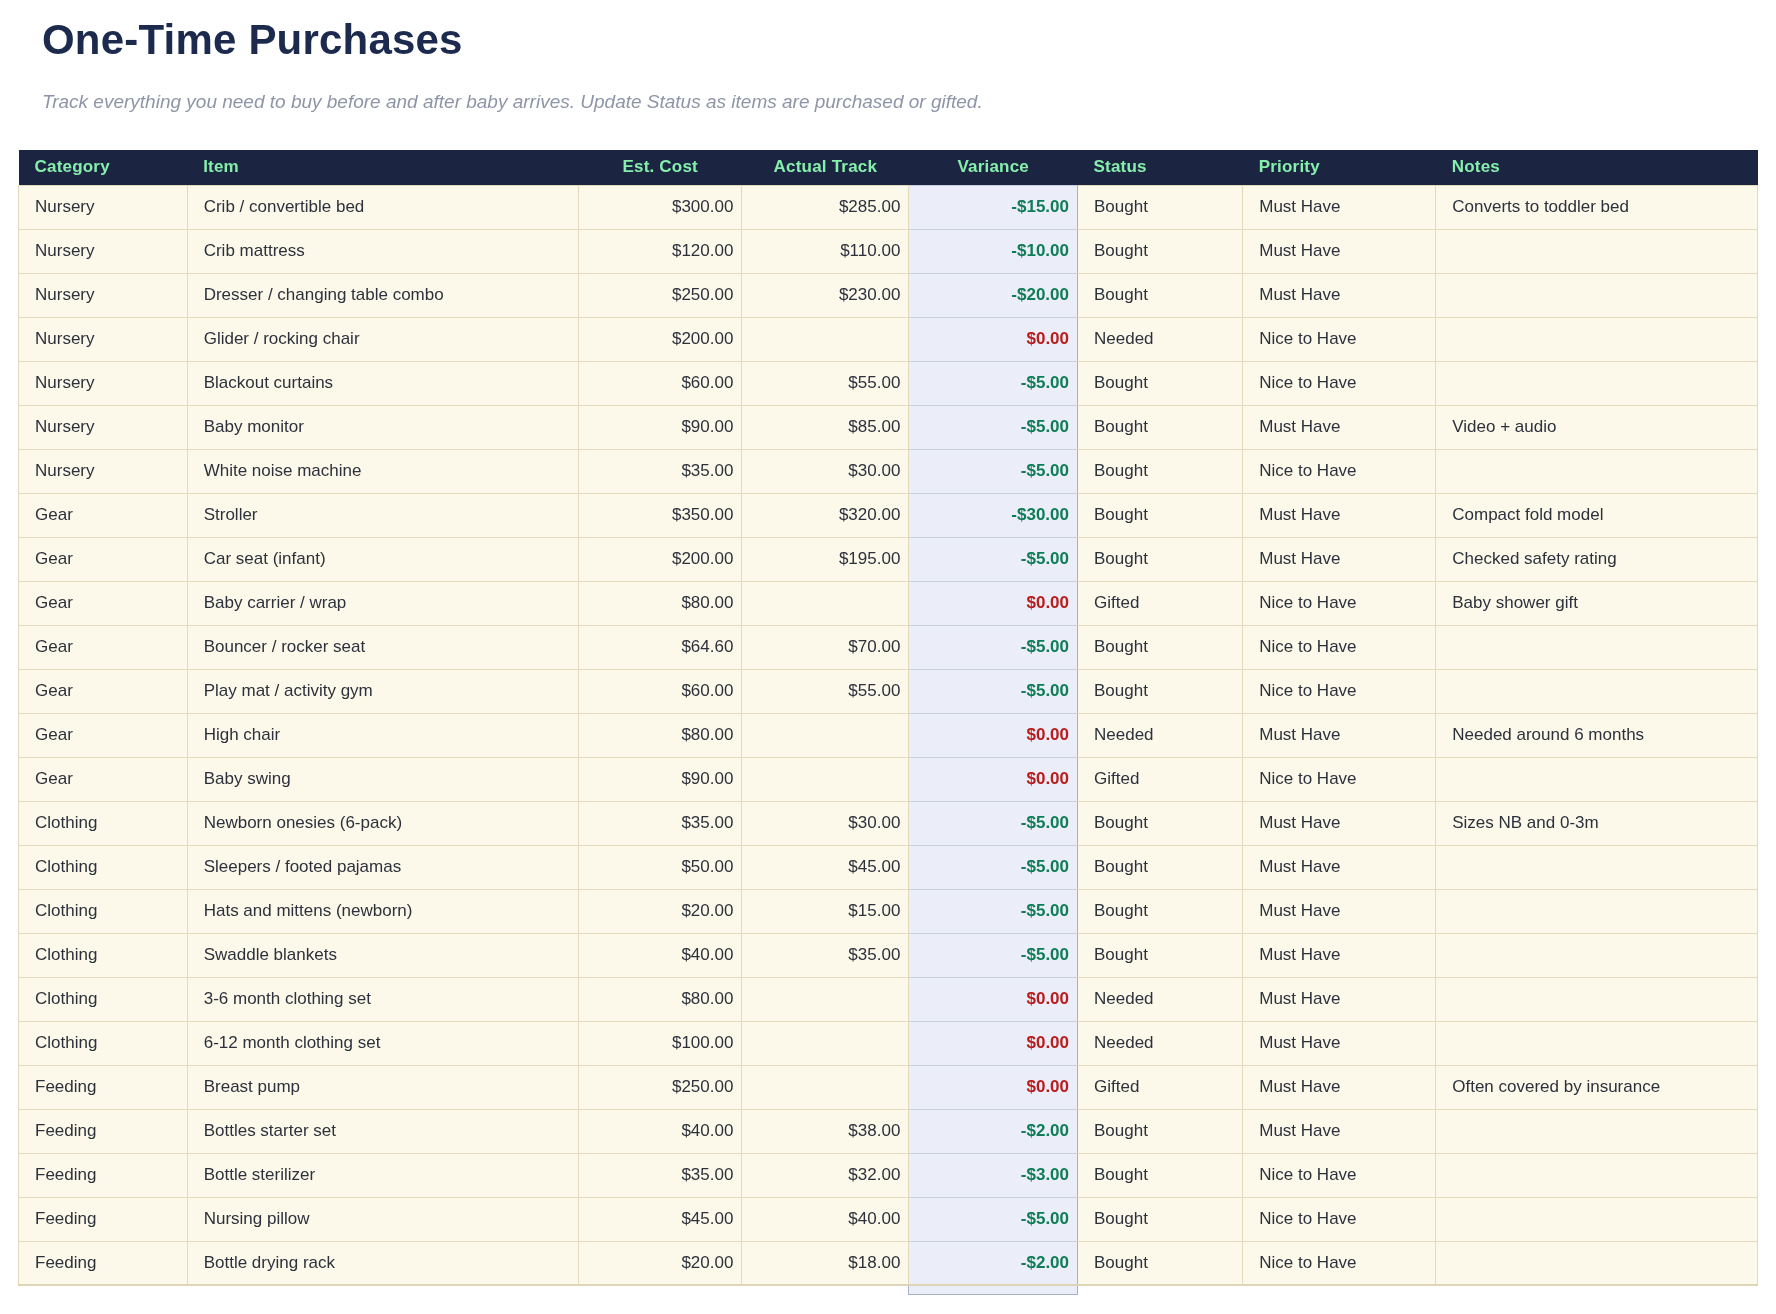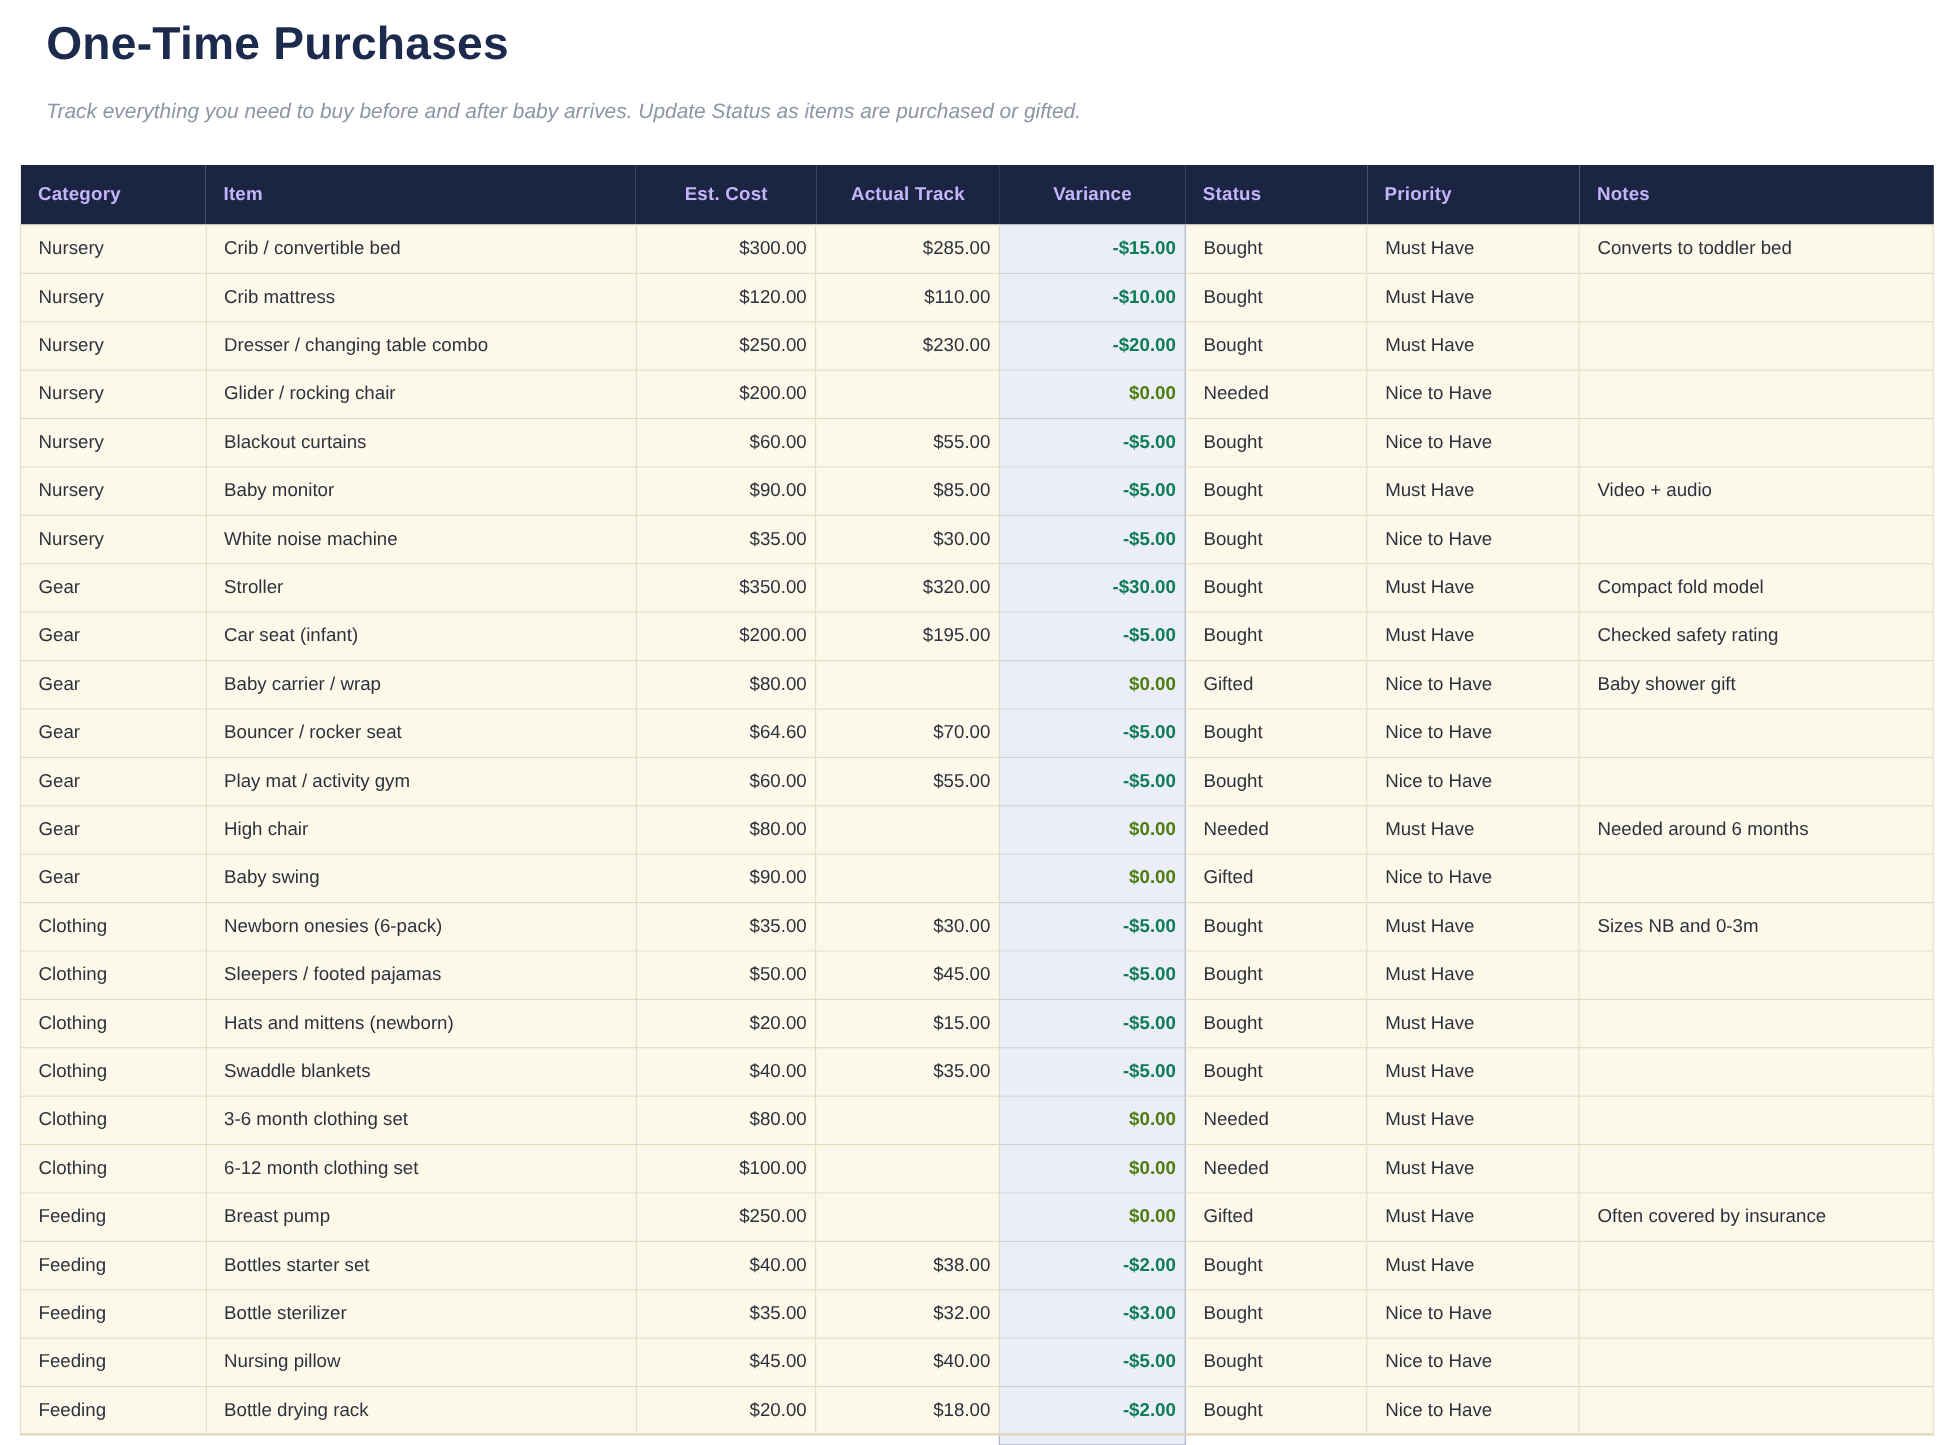--- a/index.html
+++ b/index.html
@@ -40,24 +40,24 @@
   col.c-item     { width: 22.5%; }
   col.c-est      { width: 9.4%; }
   col.c-actual   { width: 9.6%; }
   col.c-variance { width: 9.7%; }
   col.c-status   { width: 9.5%; }
   col.c-priority { width: 11.1%; }
   col.c-notes    { width: 18.5%; }
 
   thead th {
     background: #1b2441;
-    color: #c4b5fd;
+    color: #86efac;
     font-weight: bold;
     text-align: left;
-    height: 54px;
+    height: 35px;
     padding: 0 16px;
     vertical-align: middle;
     font-size: 17px;
     letter-spacing: 0.2px;
   }
   thead th.num { text-align: center; padding: 0 10px; }
 
   tbody td {
     background: #fdf9ea;
     border: 1px solid #e3dabd;
@@ -73,21 +73,21 @@
   }
   tbody td.col-variance {
     background: #ebeef8;
     border-left: 1px solid #14b8a6;
     border-right: 1px solid #a8b0c9;
     border-top-color: #c9cfdf;
     border-bottom-color: #c9cfdf;
     font-weight: bold;
   }
   tbody td.col-variance.negative { color: #0e7c55; }
-  tbody td.col-variance.zero     { color: #4d7c0f; margin-left: 12px; }
+  tbody td.col-variance.zero     { color: #b91c1c; margin-left: 12px; }
   tbody tr:last-child td { border-bottom: 2px solid #ded5b6; }
 
   tfoot td {
     height: 9px;
     border: none;
     background: transparent;
     padding: 0;
   }
   tfoot td.col-variance {
     background: #ebeef8;

